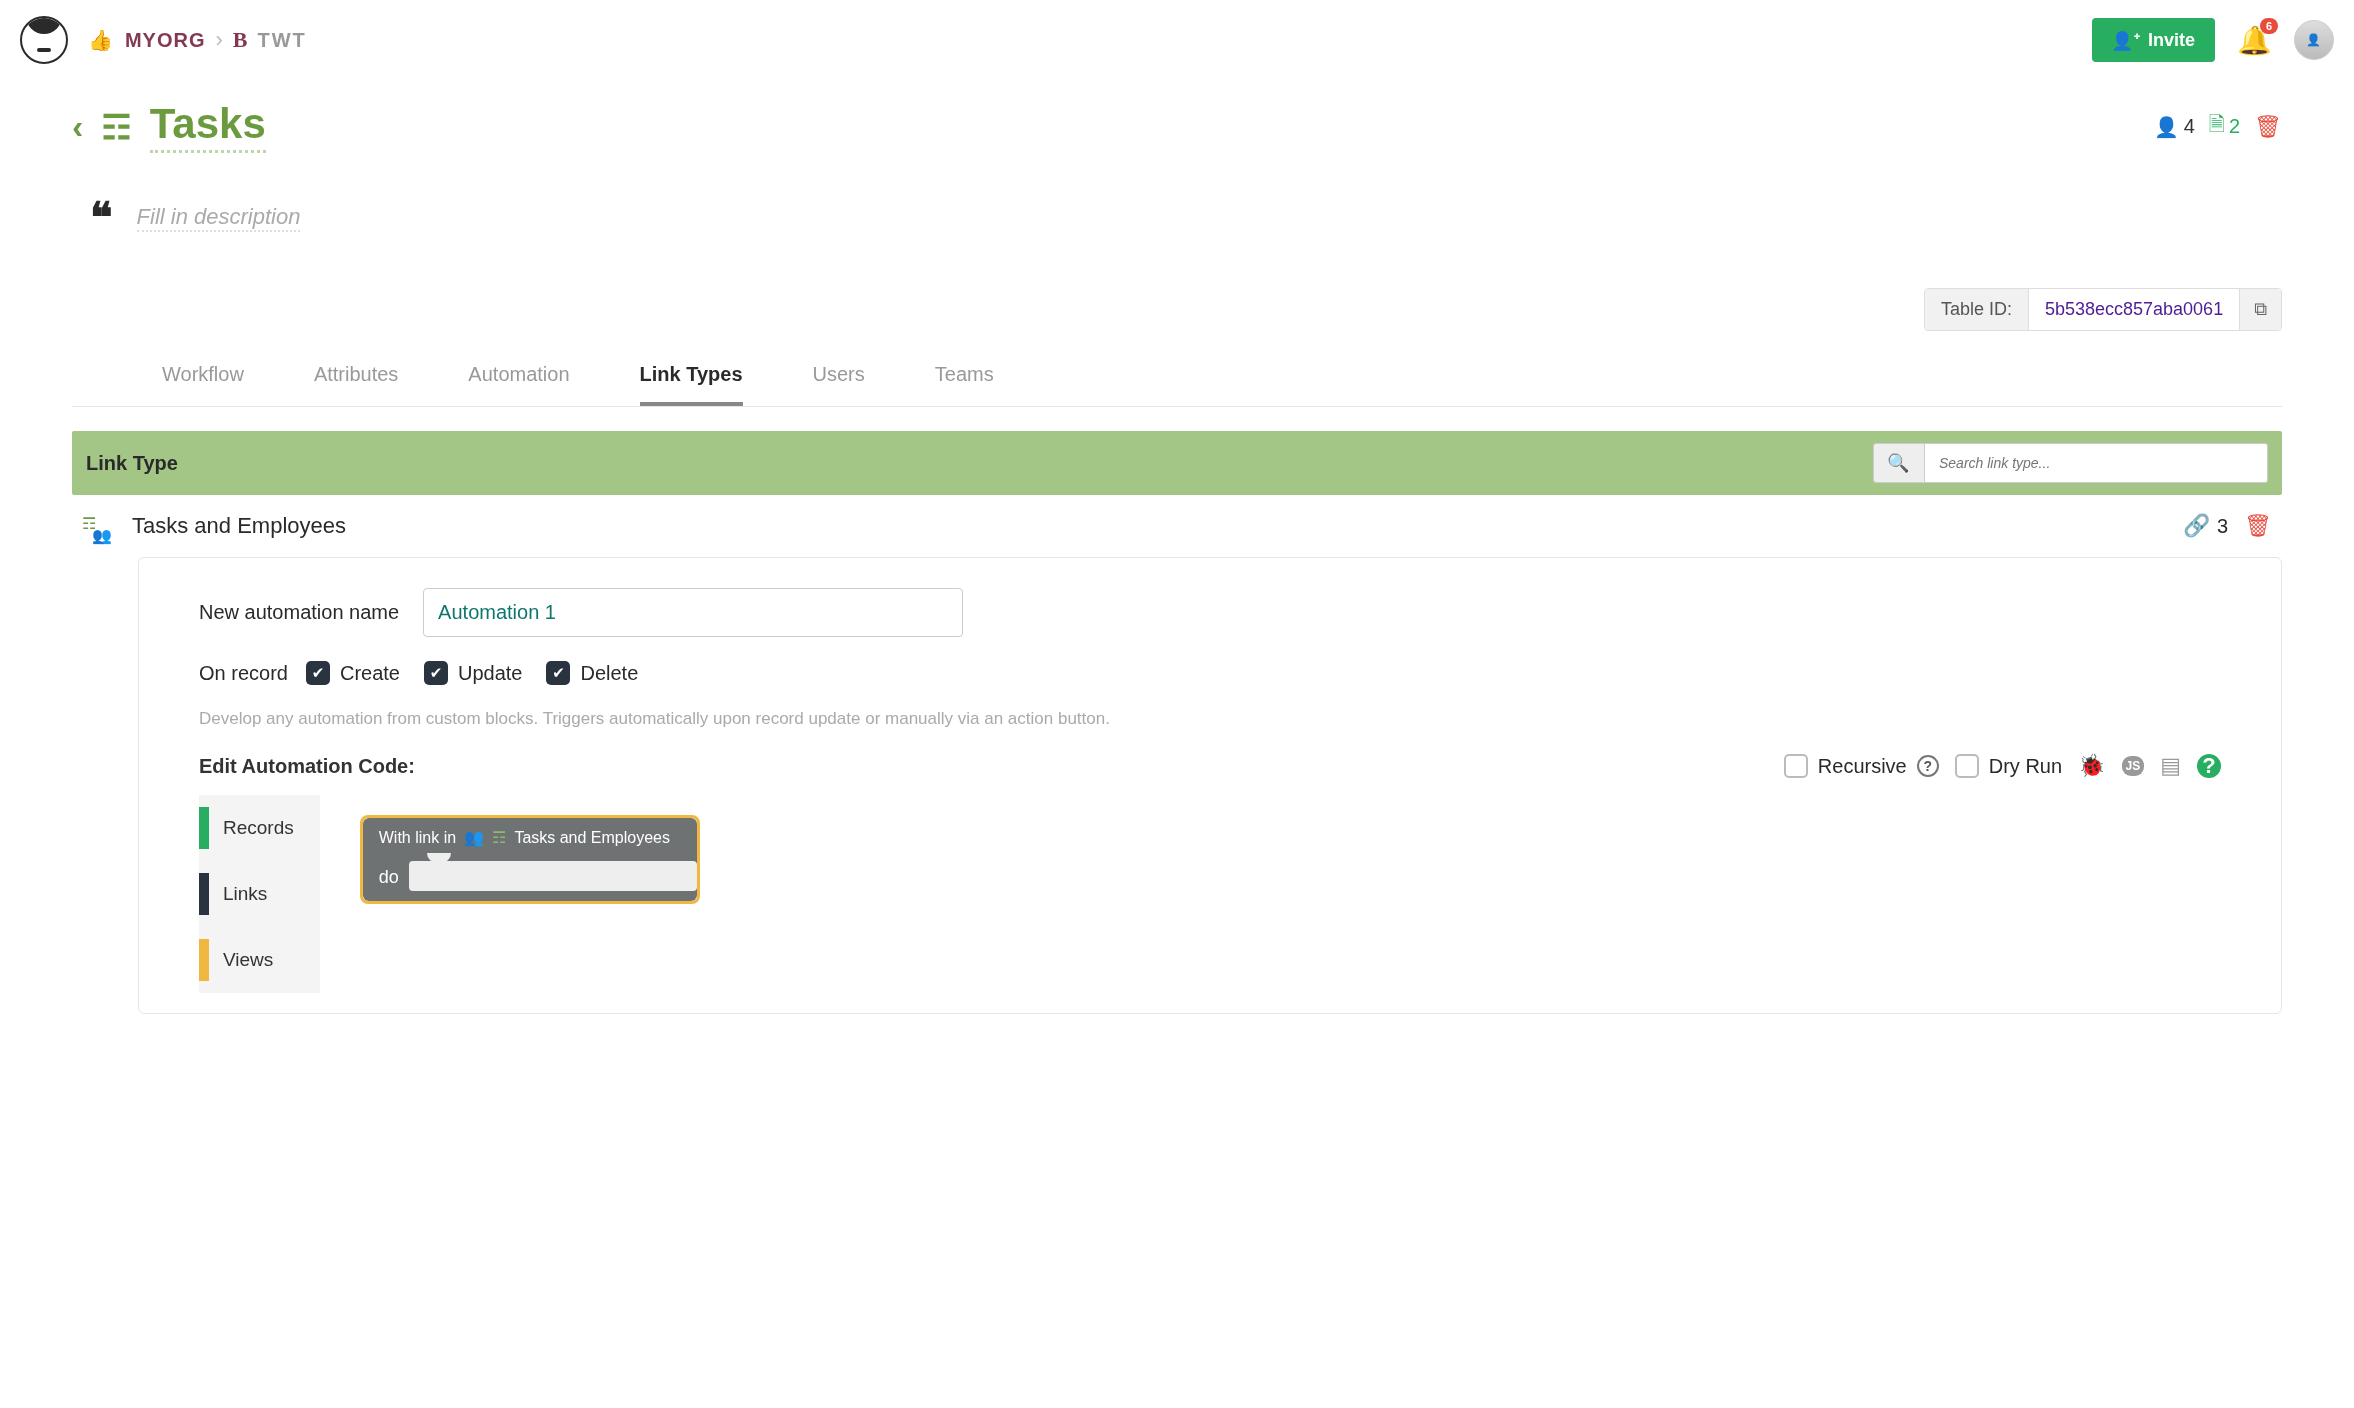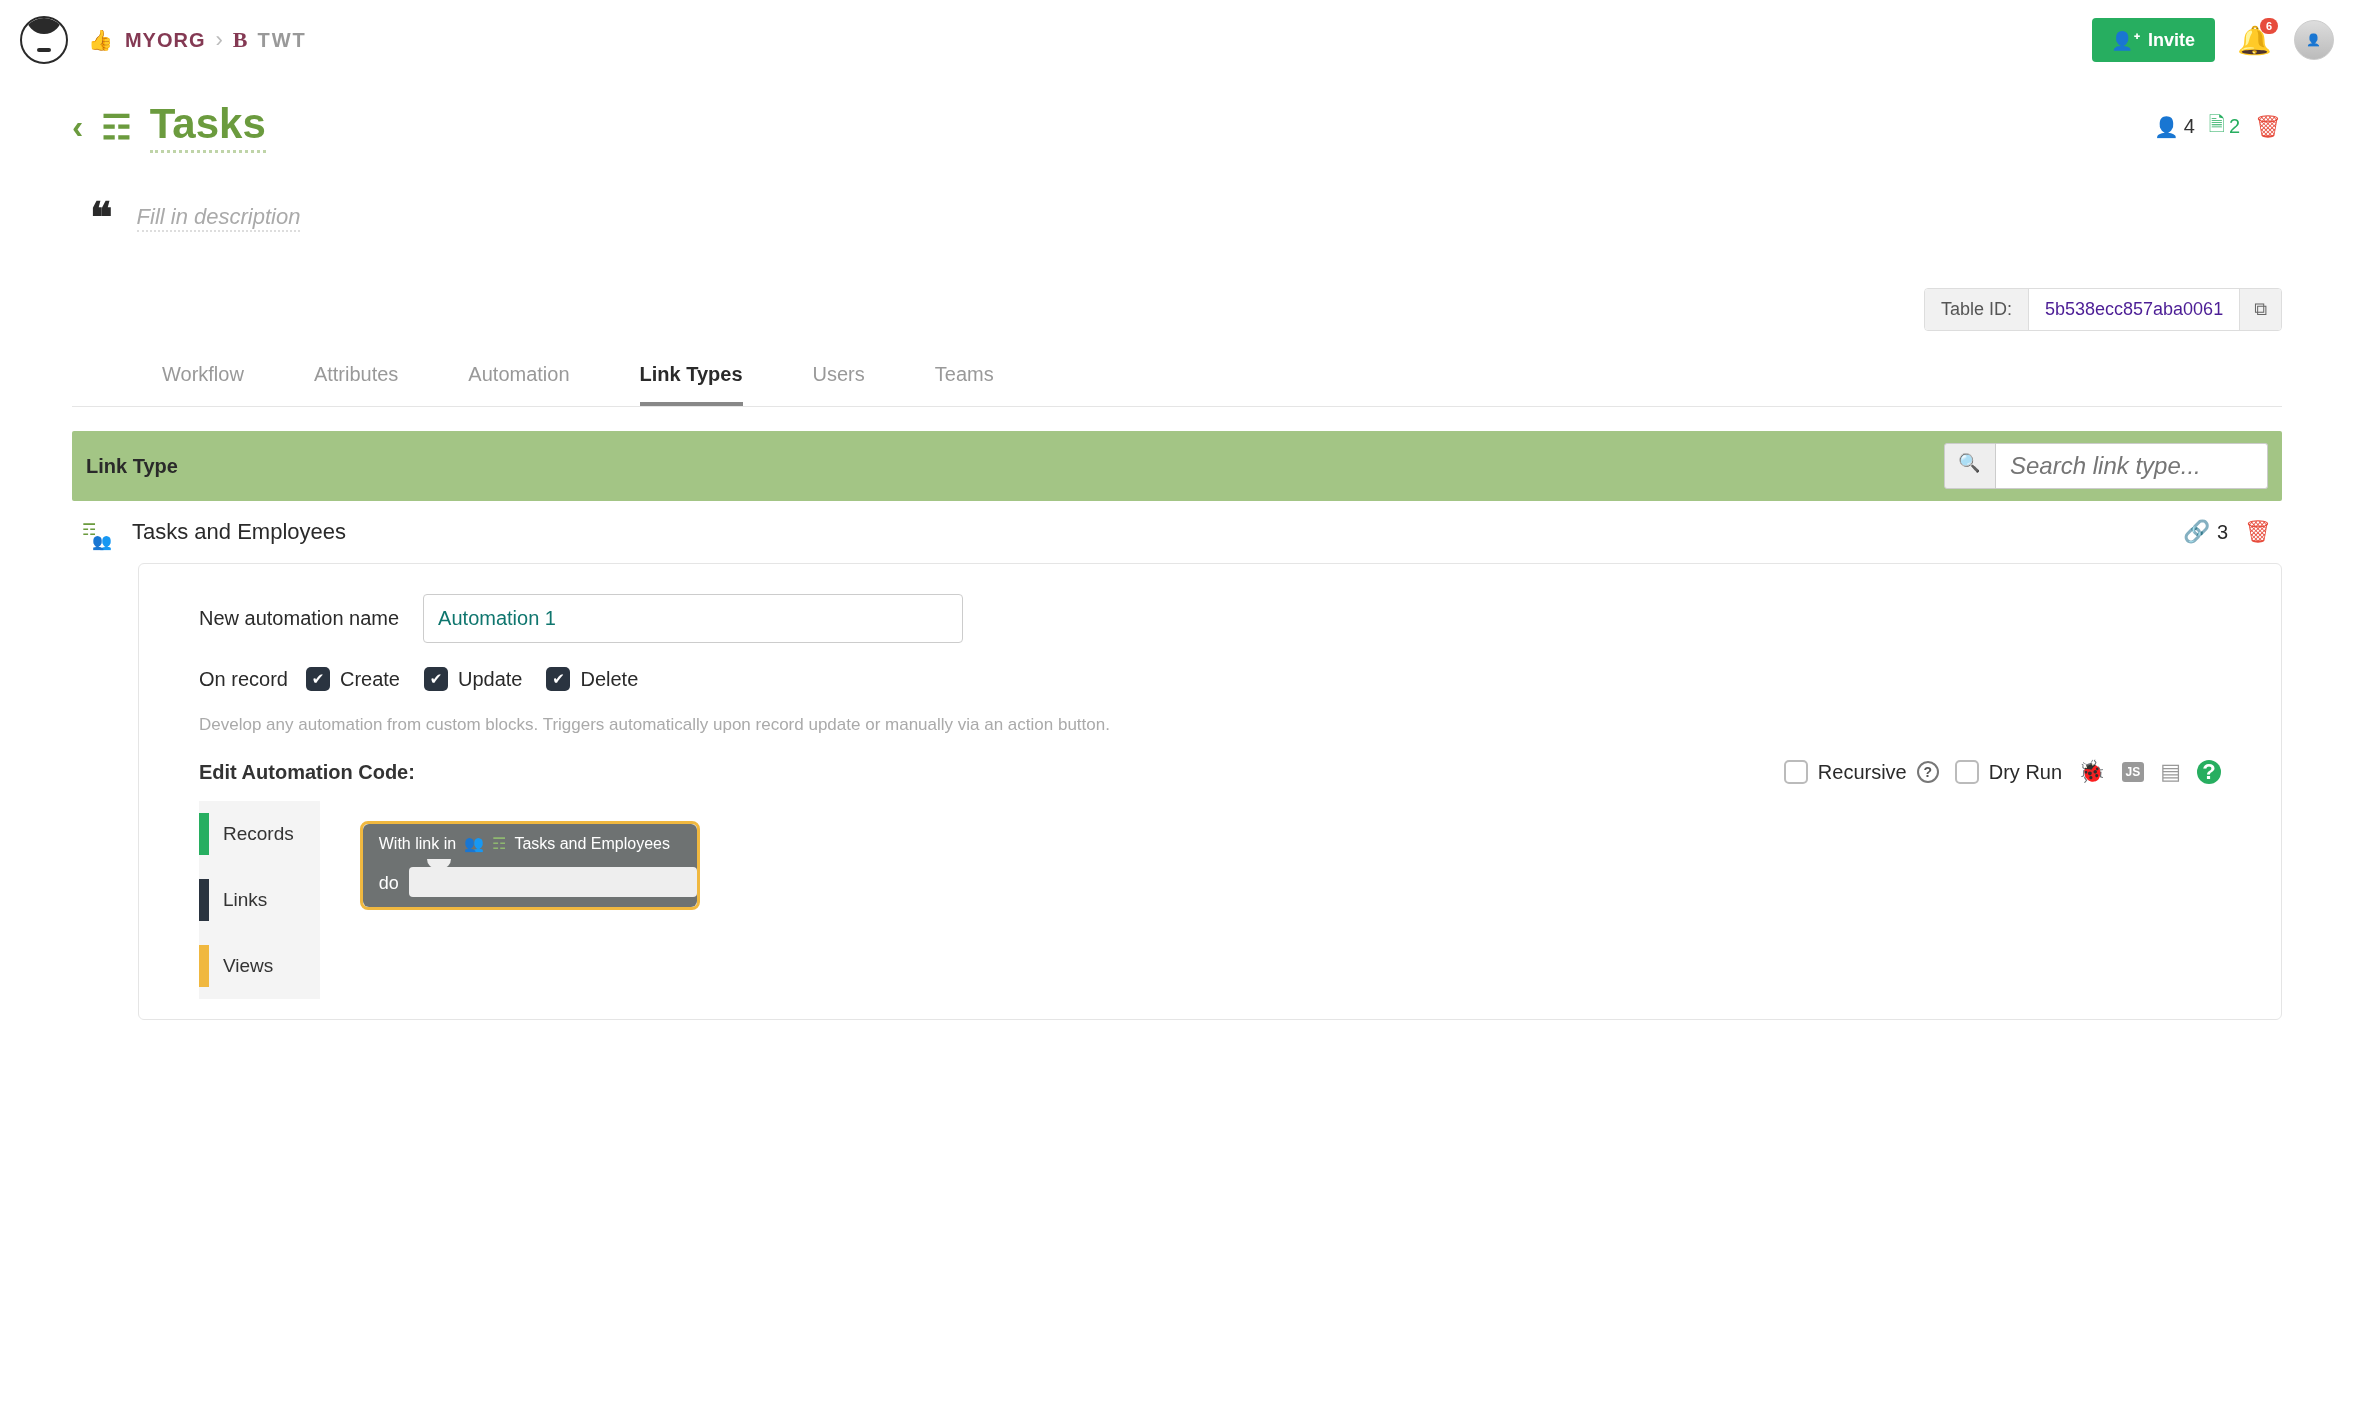--- a/index.html
+++ b/index.html
@@ -43,21 +43,21 @@
 .copy-btn { background: #f1f1f1; border-left: 1px solid #ddd; padding: 10px 14px; color: #666; cursor: pointer; font-size: 18px;}
 
 .tabs { display: flex; gap: 70px; padding: 22px 0 0 90px; border-bottom: 1px solid #e5e5e5; margin-top: 10px;}
 .tab { color: #999; font-size: 20px; padding-bottom: 16px; cursor: pointer; }
 .tab.active { color: #2a2a2a; font-weight: 700; border-bottom: 4px solid #888; }
 
 .linktype-bar { background: #a3c585; display: flex; align-items: center; padding: 12px 14px; margin-top: 24px; border-radius: 2px;}
 .linktype-label { font-weight: 700; font-size: 20px; color: #2a2a2a;}
 .search-wrap { display: flex; align-items: stretch; }
 .search-btn { background: #eee; border: 1px solid #ccc; padding: 8px 14px; color: #666; font-size: 18px; border-radius: 3px 0 0 3px; cursor:pointer;}
-.search-input { border: 1px solid #ccc; border-left: none; padding: 8px 14px; width: 272px; font-size: 24px; font-style: italic; border-radius: 0 3px 3px 0;}
+.search-input { border: 1px solid #ccc; border-left: none; padding: 8px 14px; width: 343px; font-size: 14px; font-style: italic; border-radius: 0 3px 3px 0;}
 
 .lt-row { display: flex; align-items: center; padding: 18px 10px; gap: 16px; }
 .lt-ico1 { color: #6b9b3e; font-size: 16px;}
 .lt-ico2 { color: #5b8bb5; font-size: 16px;}
 .lt-name { font-size: 22px; color: #2a2a2a; margin-left: 6px;}
 .lt-count { display: flex; align-items: center; gap: 6px; font-size: 20px; color: #2a2a2a;}
 .lt-count .link-ico { font-size: 22px;}
 
 .config-panel { border: 1px solid #e5e5e5; border-radius: 6px; margin-left: 66px; padding: 30px 60px 20px 60px; }
 .form-row { display: flex; align-items: center; gap: 24px; margin-bottom: 24px; }
@@ -66,21 +66,21 @@
 .check-wrap { display: flex; align-items: center; gap: 10px; }
 .check { width: 24px; height: 24px; background: #2a3440; border-radius: 5px; color: #fff; display: flex; align-items: center; justify-content: center; font-size: 15px; cursor:pointer;}
 .check.empty { background: #fff; border: 2px solid #bbb; }
 .check-label { font-size: 20px; color: #2a2a2a;}
 .helper { color: #aaa; font-size: 17px; margin: 6px 0 24px 0;}
 .edit-row { display: flex; align-items: center; gap: 16px; }
 .edit-label { font-weight: 700; font-size: 20px; }
 .help-circ { width: 22px; height: 22px; border: 2px solid #777; border-radius: 50%; display: inline-flex; align-items: center; justify-content: center; font-size: 14px; color: #555; font-weight: bold;}
 .tool-ico { font-size: 22px; cursor: pointer;}
 .bug-ico { color: #c0504d;}
-.js-ico { background: #999; color: #fff; font-size: 12px; padding: 3px 4px; border-radius: 3px; font-weight: bold;}
+.js-ico { background: #999; color: #fff; font-size: 12px; padding: 3px 4px; border-radius: 9px; font-weight: bold;}
 .note-ico { color: #999;}
 .help-green { background: #27ae60; color: #fff; width: 24px; height: 24px; border-radius: 50%; display: inline-flex; align-items: center; justify-content: center; font-weight: bold;}
 
 .blockly-area { display: flex; gap: 0; margin-top: 16px;}
 .block-cats { background: #f4f4f4; }
 .block-cat { display: flex; align-items: center; gap: 14px; padding: 12px 26px 12px 0; font-size: 19px; color: #333; cursor:pointer;}
 .cat-bar { width: 10px; height: 42px; }
 .cat-records .cat-bar { background: #27ae60; }
 .cat-links .cat-bar { background: #2a3440; }
 .cat-views .cat-bar { background: #f0b840; }

